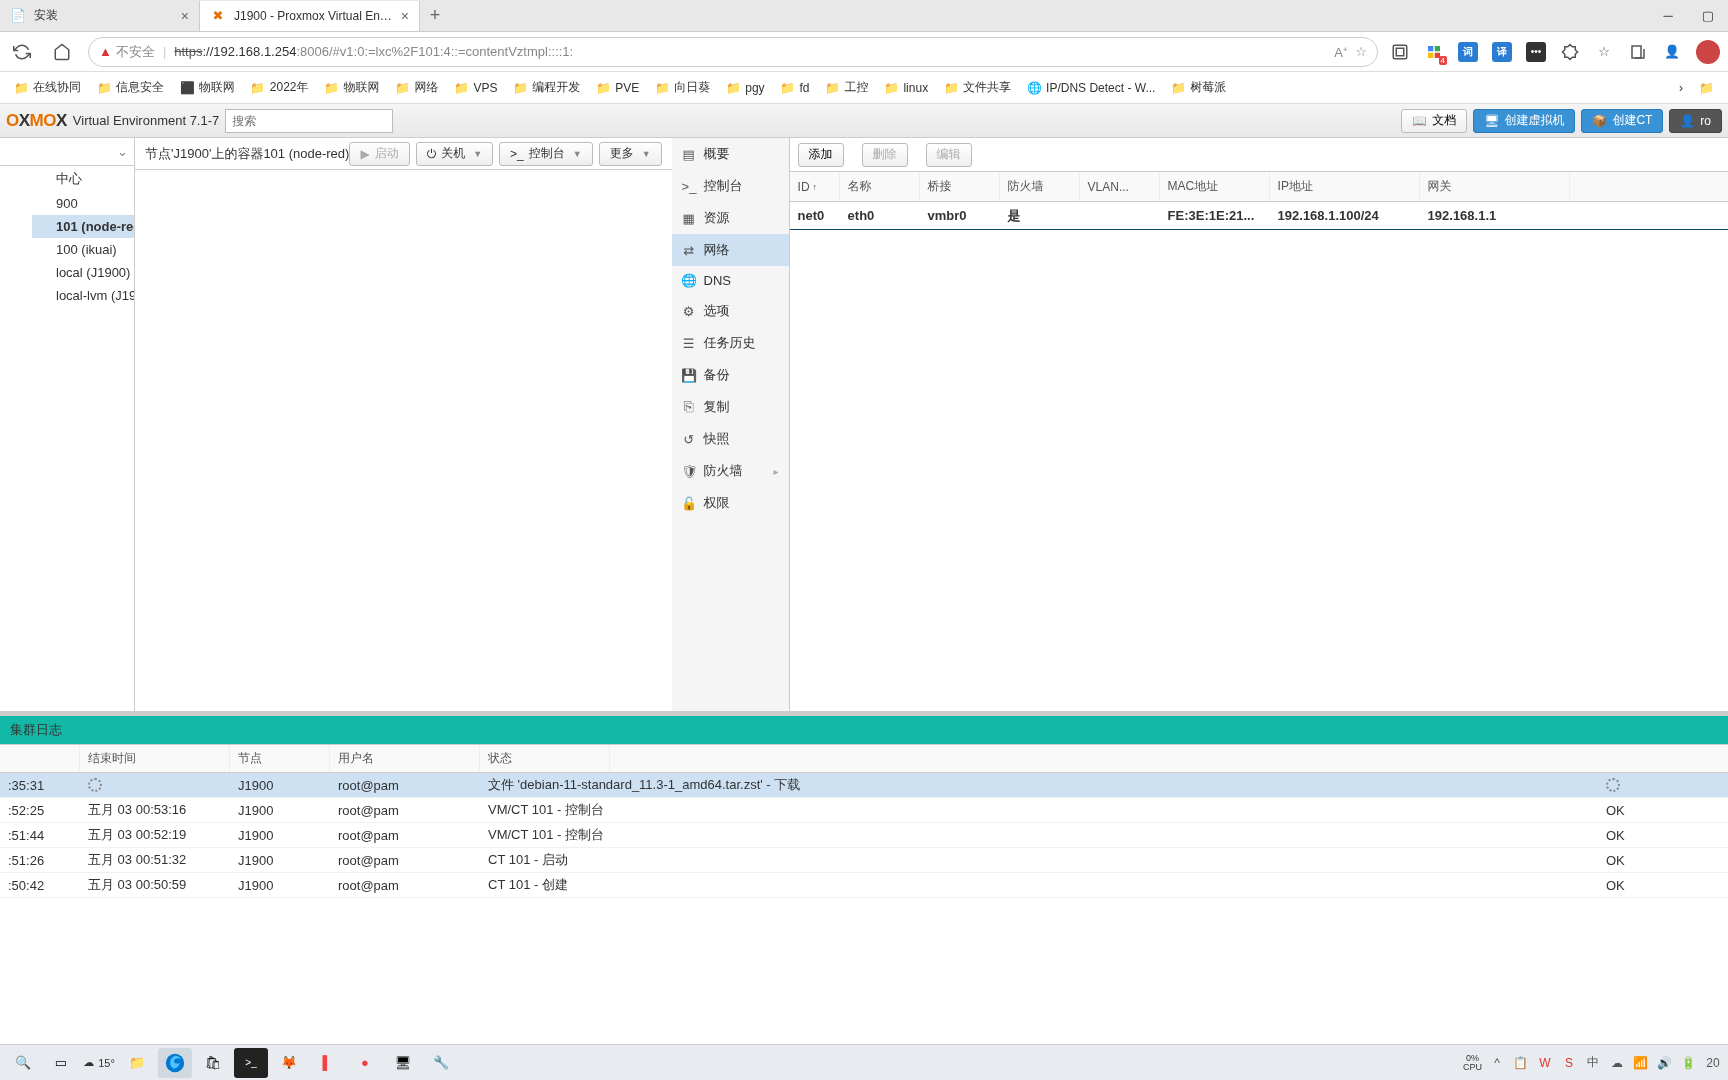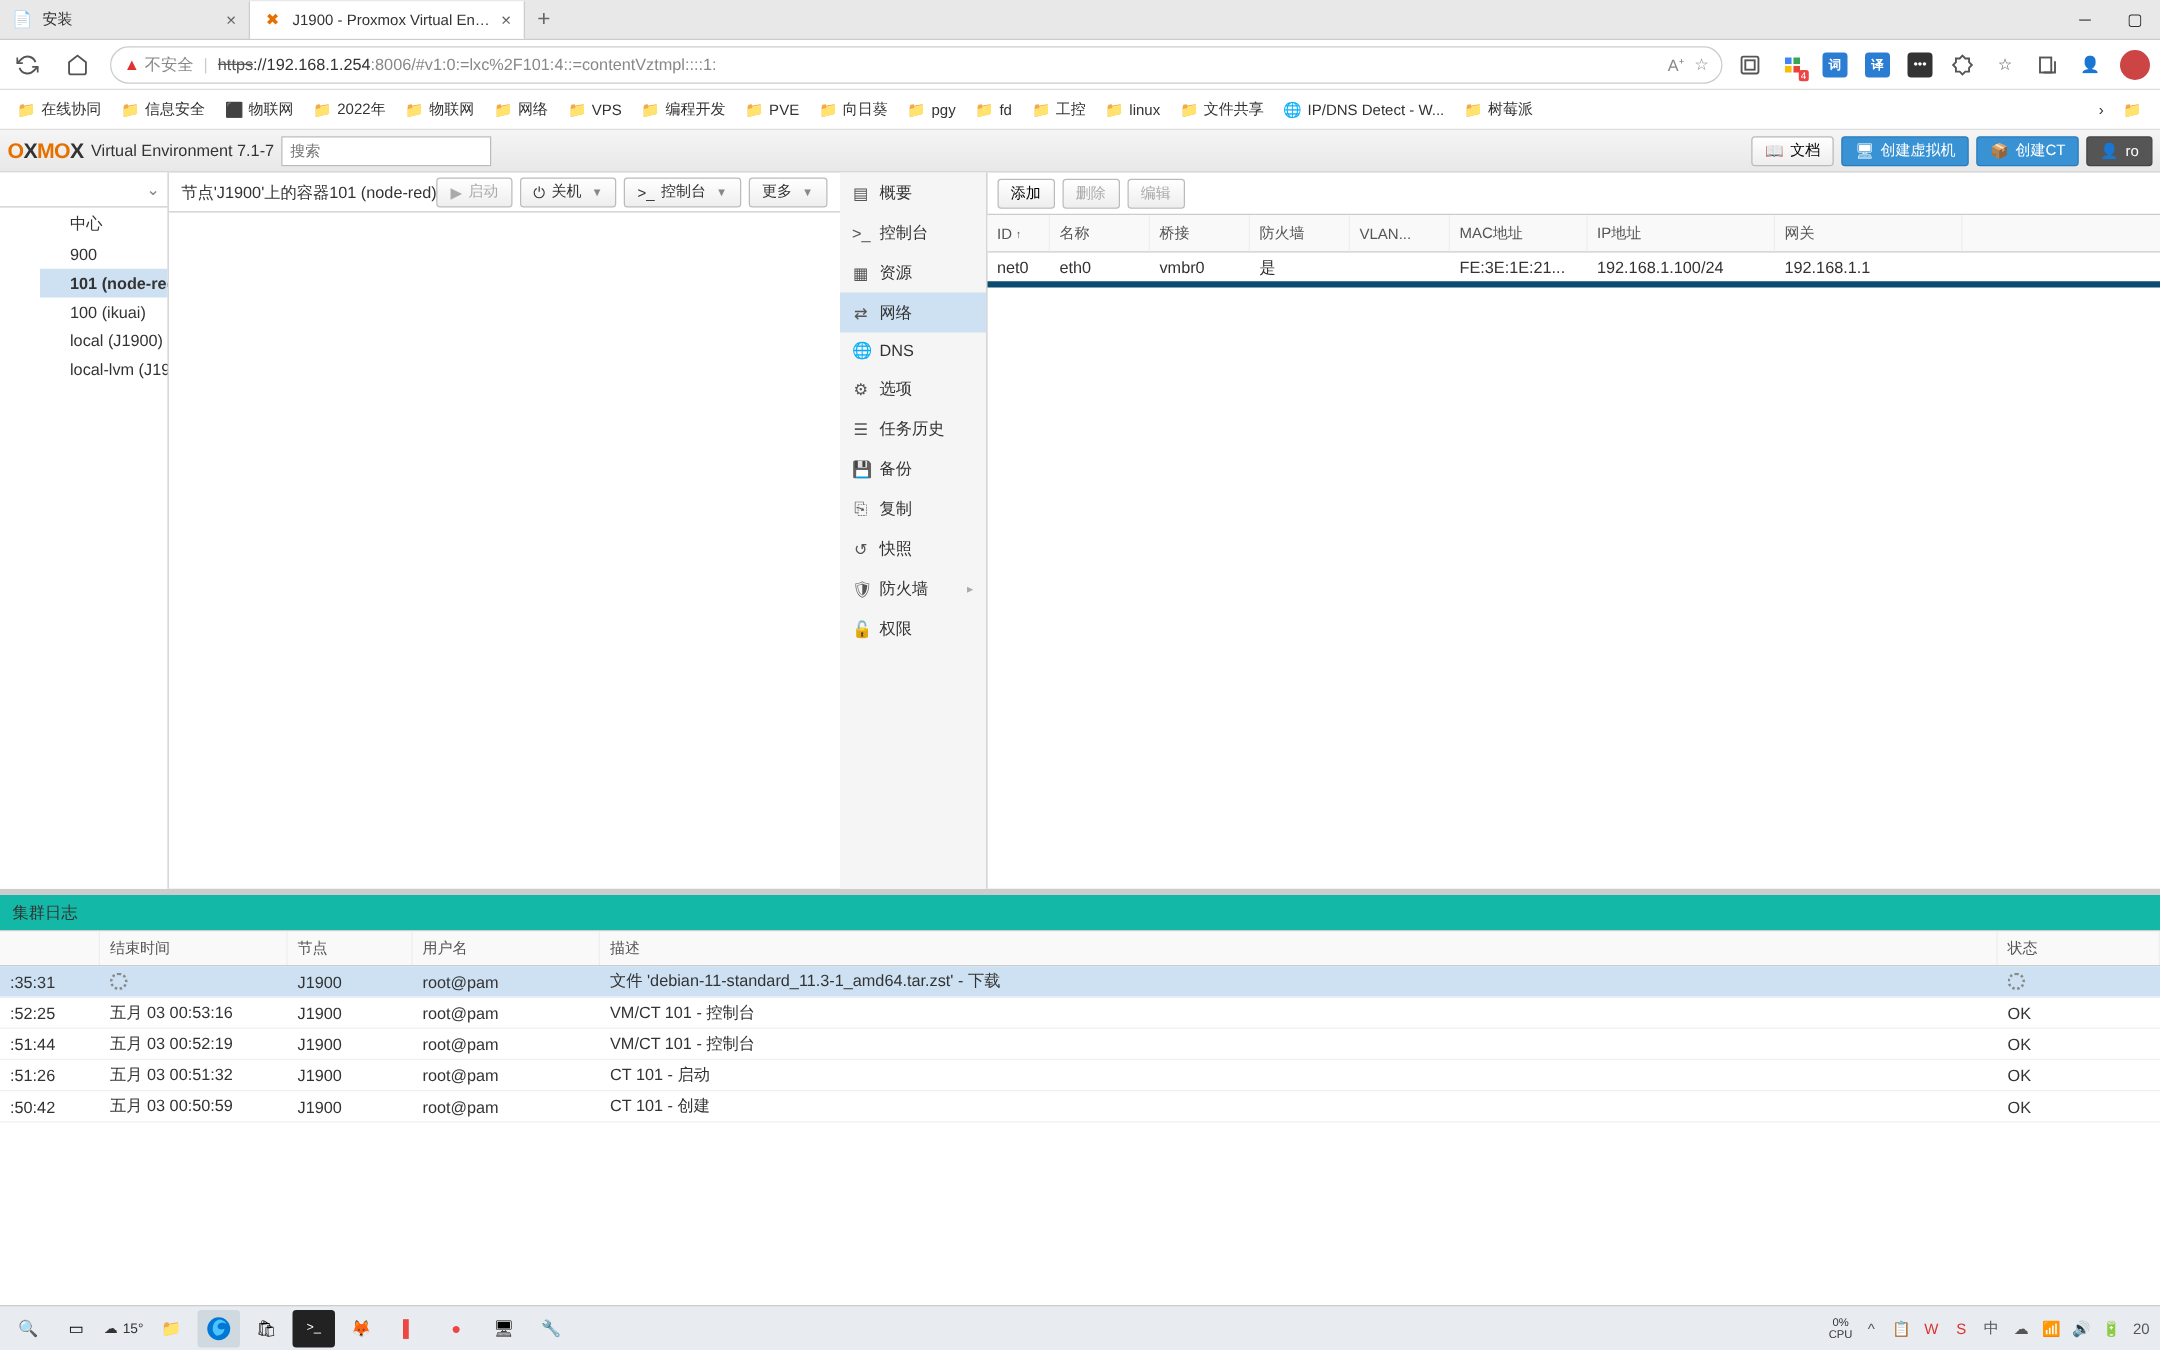--- a/index.html
+++ b/index.html
@@ -59,24 +59,24 @@
 .px-btn .chev { font-size: 9px; color: #888; margin-left: 3px; }
 
 .px-body { flex: 1; display: flex; }
 .px-menu { width: 118px; border-right: 1px solid #ccc; background: #f5f5f5; }
 .menu-item { padding: 7px 10px; font-size: 13px; color: #333; display: flex; align-items: center; gap: 8px; cursor: pointer; }
 .menu-item.sel { background: #cde1f3; }
 .menu-item .mi-chev { margin-left: auto; color: #aaa; font-size: 10px; }
 .mi-icon { width: 14px; text-align: center; color: #555; }
 
 .px-panel { flex: 1; display: flex; flex-direction: column; }
-.panel-tb { height: 34px; border-bottom: 1px solid #ccc; display: flex; align-items: center; gap: 6px; padding: 0 8px; }
+.panel-tb { height: 34px; border-bottom: 1px solid #ccc; display: flex; align-items: center; gap: 18px; padding: 0 8px; }
 .grid-hdr { height: 30px; display: flex; border-bottom: 1px solid #ccc; background: #f9f9f9; }
 .gh { padding: 0 8px; display: flex; align-items: center; font-size: 12px; color: #555; border-right: 1px solid #eee; }
-.grid-row { height: 28px; display: flex; border-bottom: 5px solid #0c4a6e; }
+.grid-row { height: 28px; display: flex; border-bottom: 1px solid #0c4a6e; font-weight: bold; }
 .gc { padding: 0 8px; display: flex; align-items: center; font-size: 13px; color: #333; overflow: hidden; white-space: nowrap; }
 
 
 .px-log { border-top: 5px solid #ccc; }
 .log-title { padding: 5px 10px; font-size: 13px; color: #333; border-bottom: 1px solid #ccc; background: #14b8a6; }
 .log-hdr { height: 28px; display: flex; border-bottom: 1px solid #ccc; background: #f9f9f9; }
 .lh { padding: 0 8px; display: flex; align-items: center; font-size: 12px; color: #555; border-right: 1px solid #eee; }
 .log-row { height: 25px; display: flex; border-bottom: 1px solid #f0f0f0; font-size: 13px; }
 .log-row.sel { background: #cde1f3; }
 .lc { padding: 0 8px; display: flex; align-items: center; color: #333; overflow: hidden; white-space: nowrap; }
@@ -397,21 +397,20 @@
   </div>
 </div>
 
 <div class="px-log">
   <div class="log-title">集群日志</div>
   <div class="log-hdr">
     <div class="lh" style="width:80px"></div>
     <div class="lh" style="width:150px">结束时间</div>
     <div class="lh" style="width:100px">节点</div>
     <div class="lh" style="width:150px">用户名</div>
-    <div class="lh" style="flex:1">描述</div>
     <div class="lh" style="width:130px">状态</div>
   </div>
   <div id="log-rows">
       <div class="log-row sel">
         <div class="lc" style="width:80px">:35:31</div>
         <div class="lc" style="width:150px">
           <span class="spinner"></span>
         </div>
         <div class="lc" style="width:100px">J1900</div>
         <div class="lc" style="width:150px">root@pam</div>

